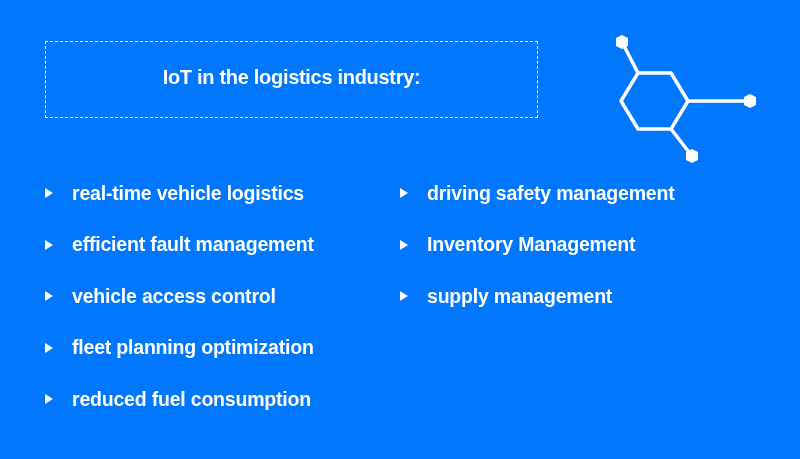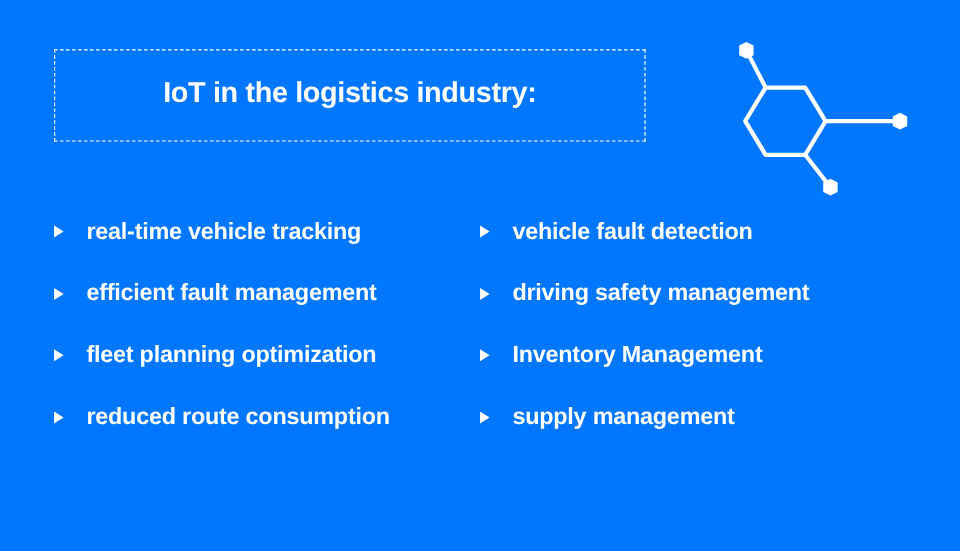--- a/index.html
+++ b/index.html
@@ -12,21 +12,21 @@
   }
   .title-box {
     position: absolute;
     left: 45px; top: 41px;
     width: 493px; height: 77px;
     border: 1.5px dashed #ffffff;
     box-sizing: border-box;
     display: flex; align-items: center; justify-content: center;
   }
   .title {
-    font-size: 24px;
+    font-size: 20px;
     font-weight: bold;
     letter-spacing: -0.3px;
     margin-top: -4px;
   }
   .molecule {
     position: absolute; left: 600px; top: 30px;
     width: 170px; height: 140px;
   }
   .col {
     position: absolute; top: 180px;
@@ -68,41 +68,41 @@
   <g fill="#ffffff">
     <polygon points="22,5 28,8 28,16 22,19 16,16 16,8"></polygon>
     <polygon points="150,64 156,67 156,75 150,78 144,75 144,67"></polygon>
     <polygon points="92,119 98,122 98,130 92,133 86,130 86,122"></polygon>
   </g>
 </svg>
 
 <div class="col left">
   <div class="item">
     <span class="bullet"></span>
-    <span>real-time vehicle tracking</span>
+    <span>real-time vehicle logistics</span>
   </div>
   <div class="item">
     <span class="bullet"></span>
     <span>efficient fault management</span>
   </div>
   <div class="item">
     <span class="bullet"></span>
+    <span>vehicle access control</span>
+  </div>
+  <div class="item">
+    <span class="bullet"></span>
     <span>fleet planning optimization</span>
   </div>
   <div class="item">
     <span class="bullet"></span>
-    <span>reduced route consumption</span>
+    <span>reduced fuel consumption</span>
   </div>
 </div>
 
 <div class="col right">
-  <div class="item">
-    <span class="bullet"></span>
-    <span>vehicle fault detection</span>
-  </div>
   <div class="item">
     <span class="bullet"></span>
     <span>driving safety management</span>
   </div>
   <div class="item">
     <span class="bullet"></span>
     <span>Inventory Management</span>
   </div>
   <div class="item">
     <span class="bullet"></span>

